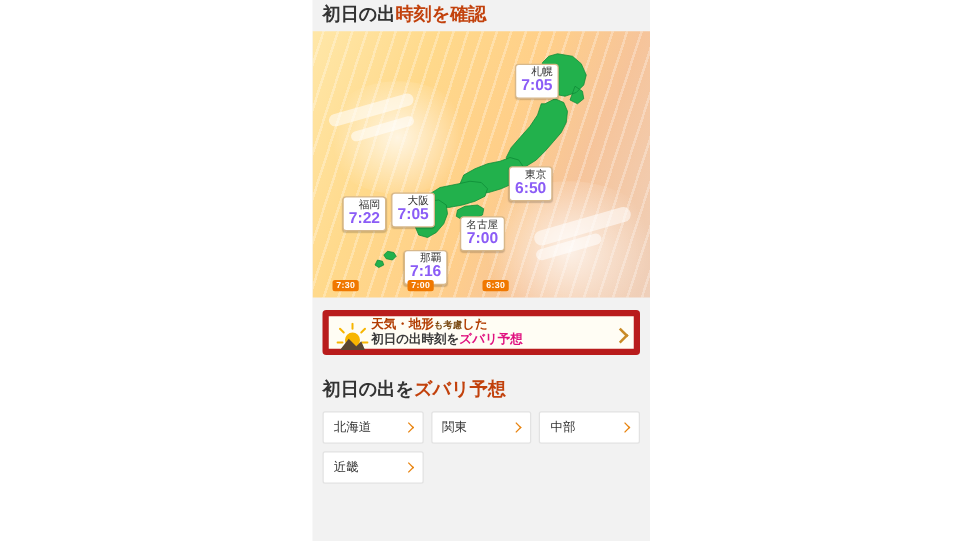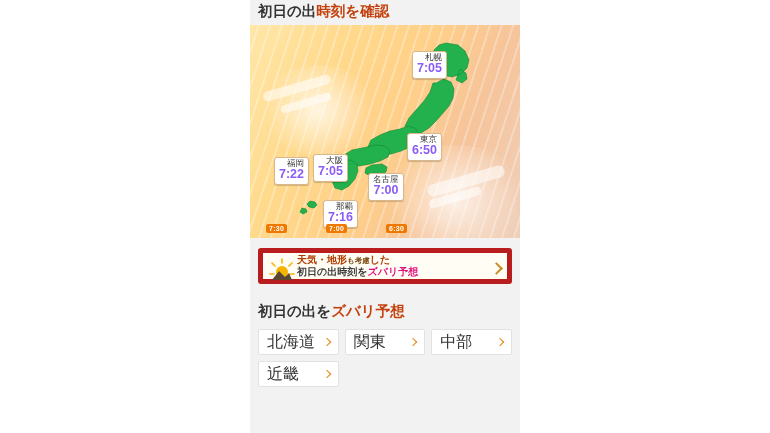--- a/index.html
+++ b/index.html
@@ -189,21 +189,21 @@
   }
   .region-btn {
     position: relative;
     height: 26px;
     background: #ffffff;
     border: 1px solid #e2e2e2;
     border-radius: 2px;
     display: flex;
     align-items: center;
     padding-left: 8px;
-    font-size: 16px;
+    font-size: 10px;
     color: #333333;
     box-sizing: border-box;
     cursor: pointer;
   }
   .region-btn .chev-sm {
     position: absolute;
     right: 8px;
     top: 9px;
     width: 5px; height: 5px;
     border-right: 1.6px solid #e8820c;

